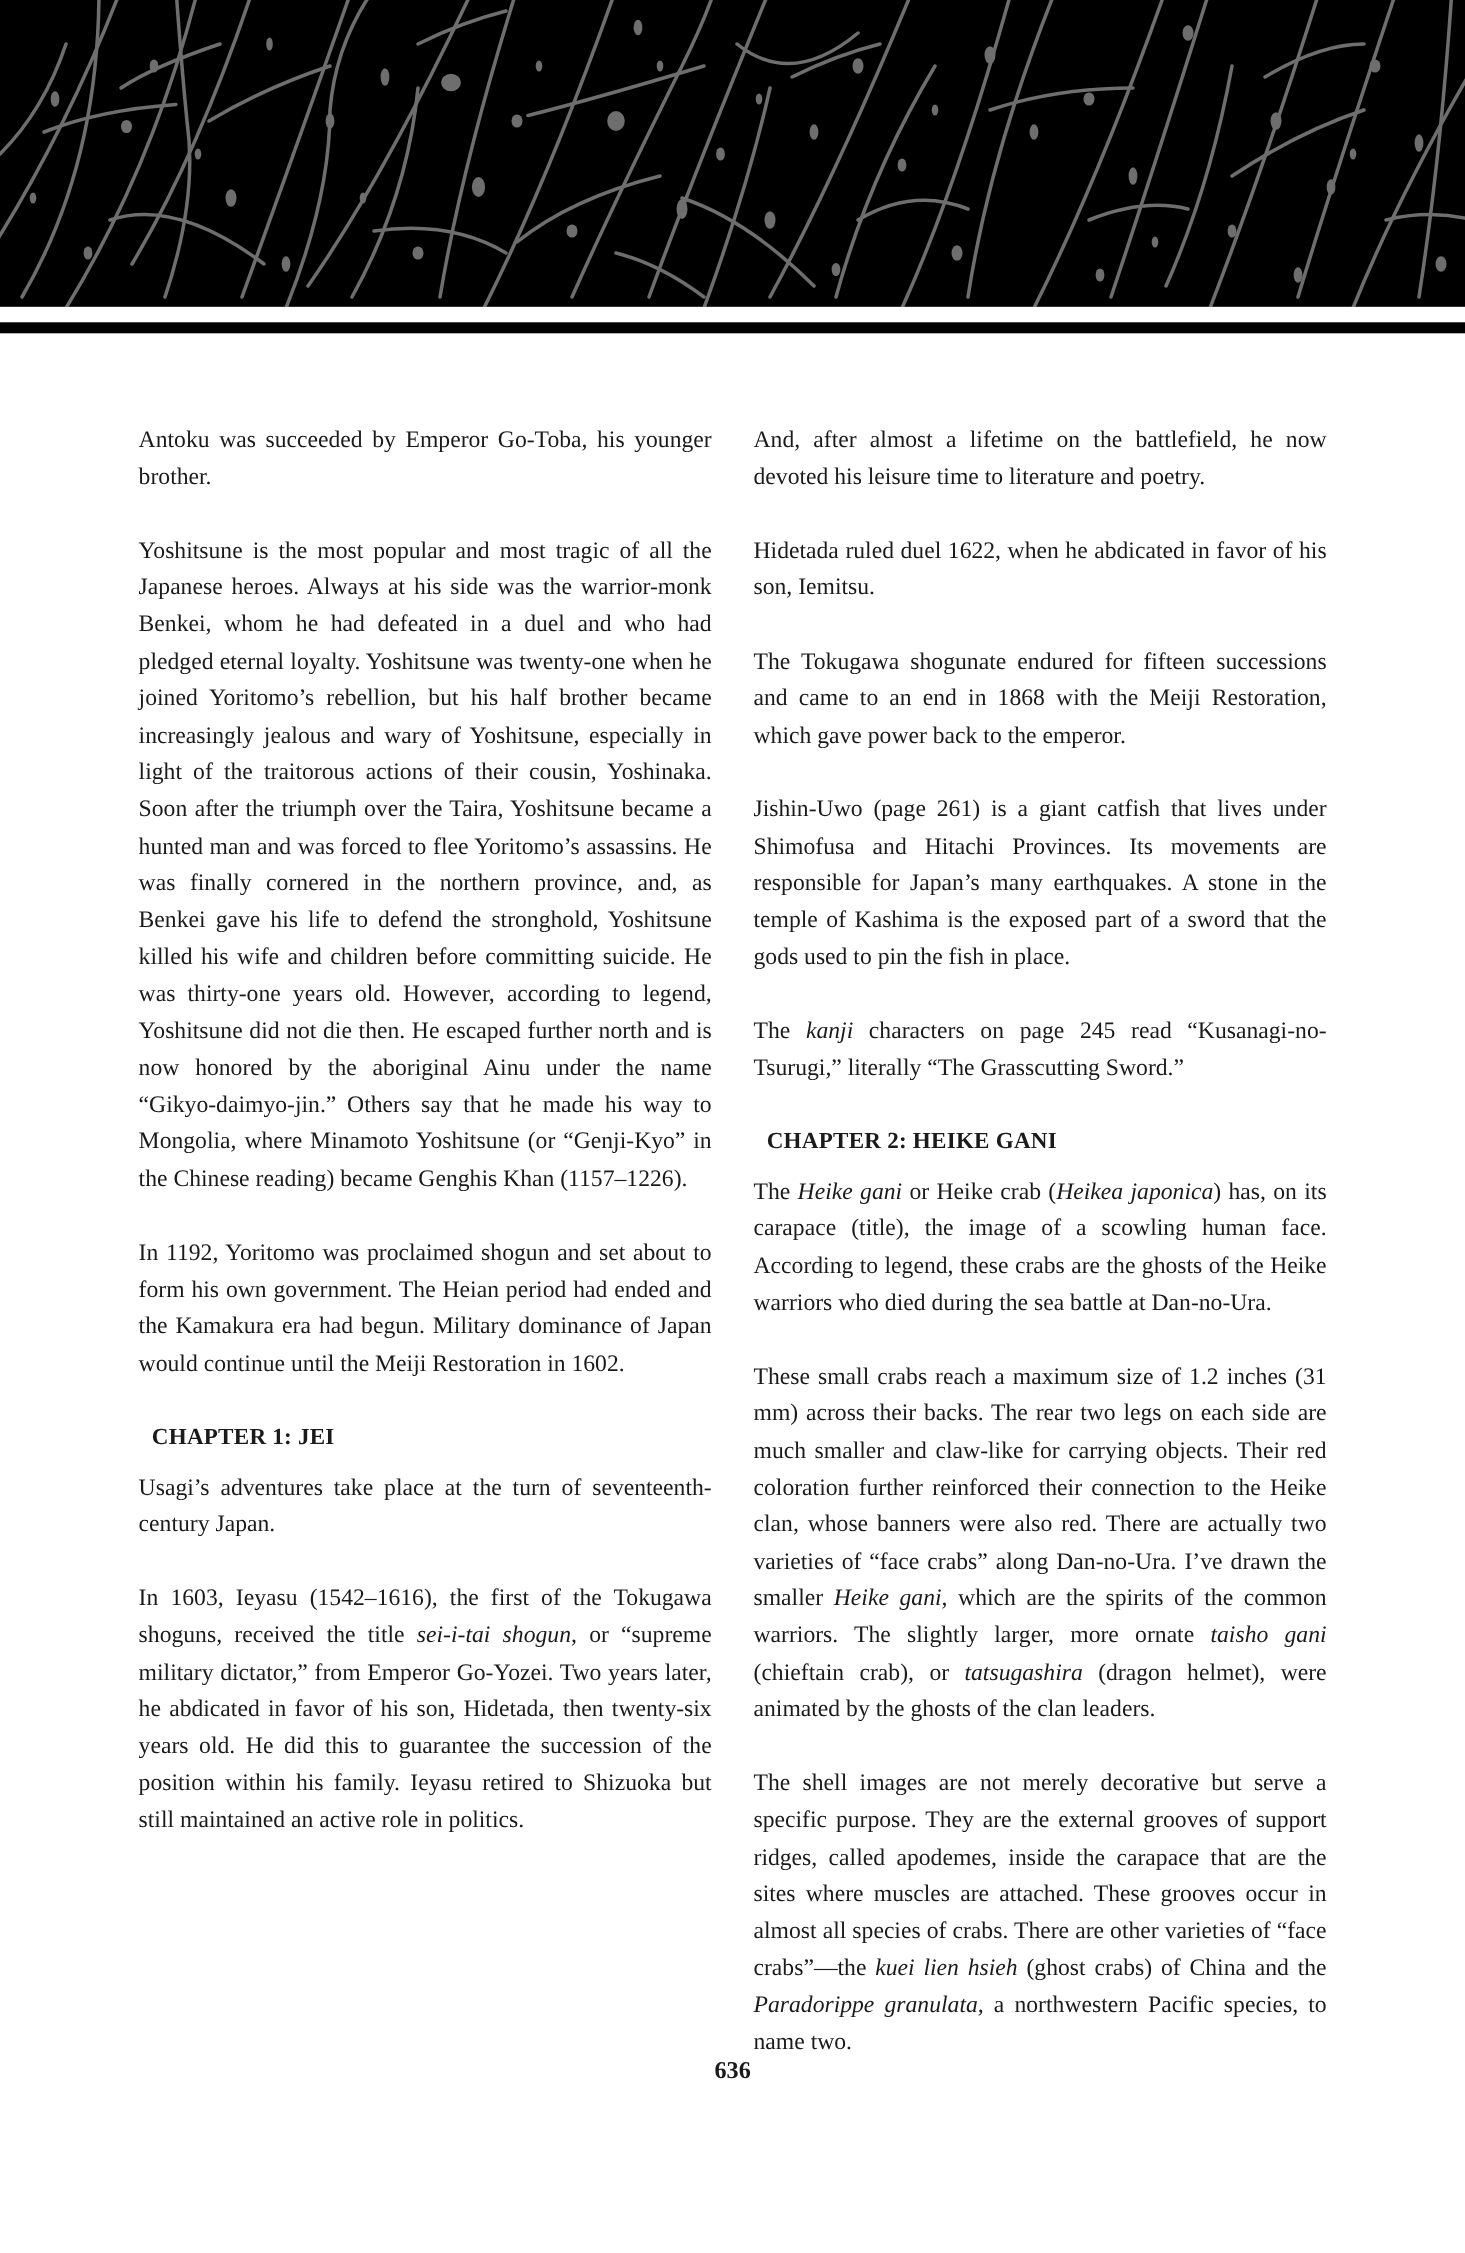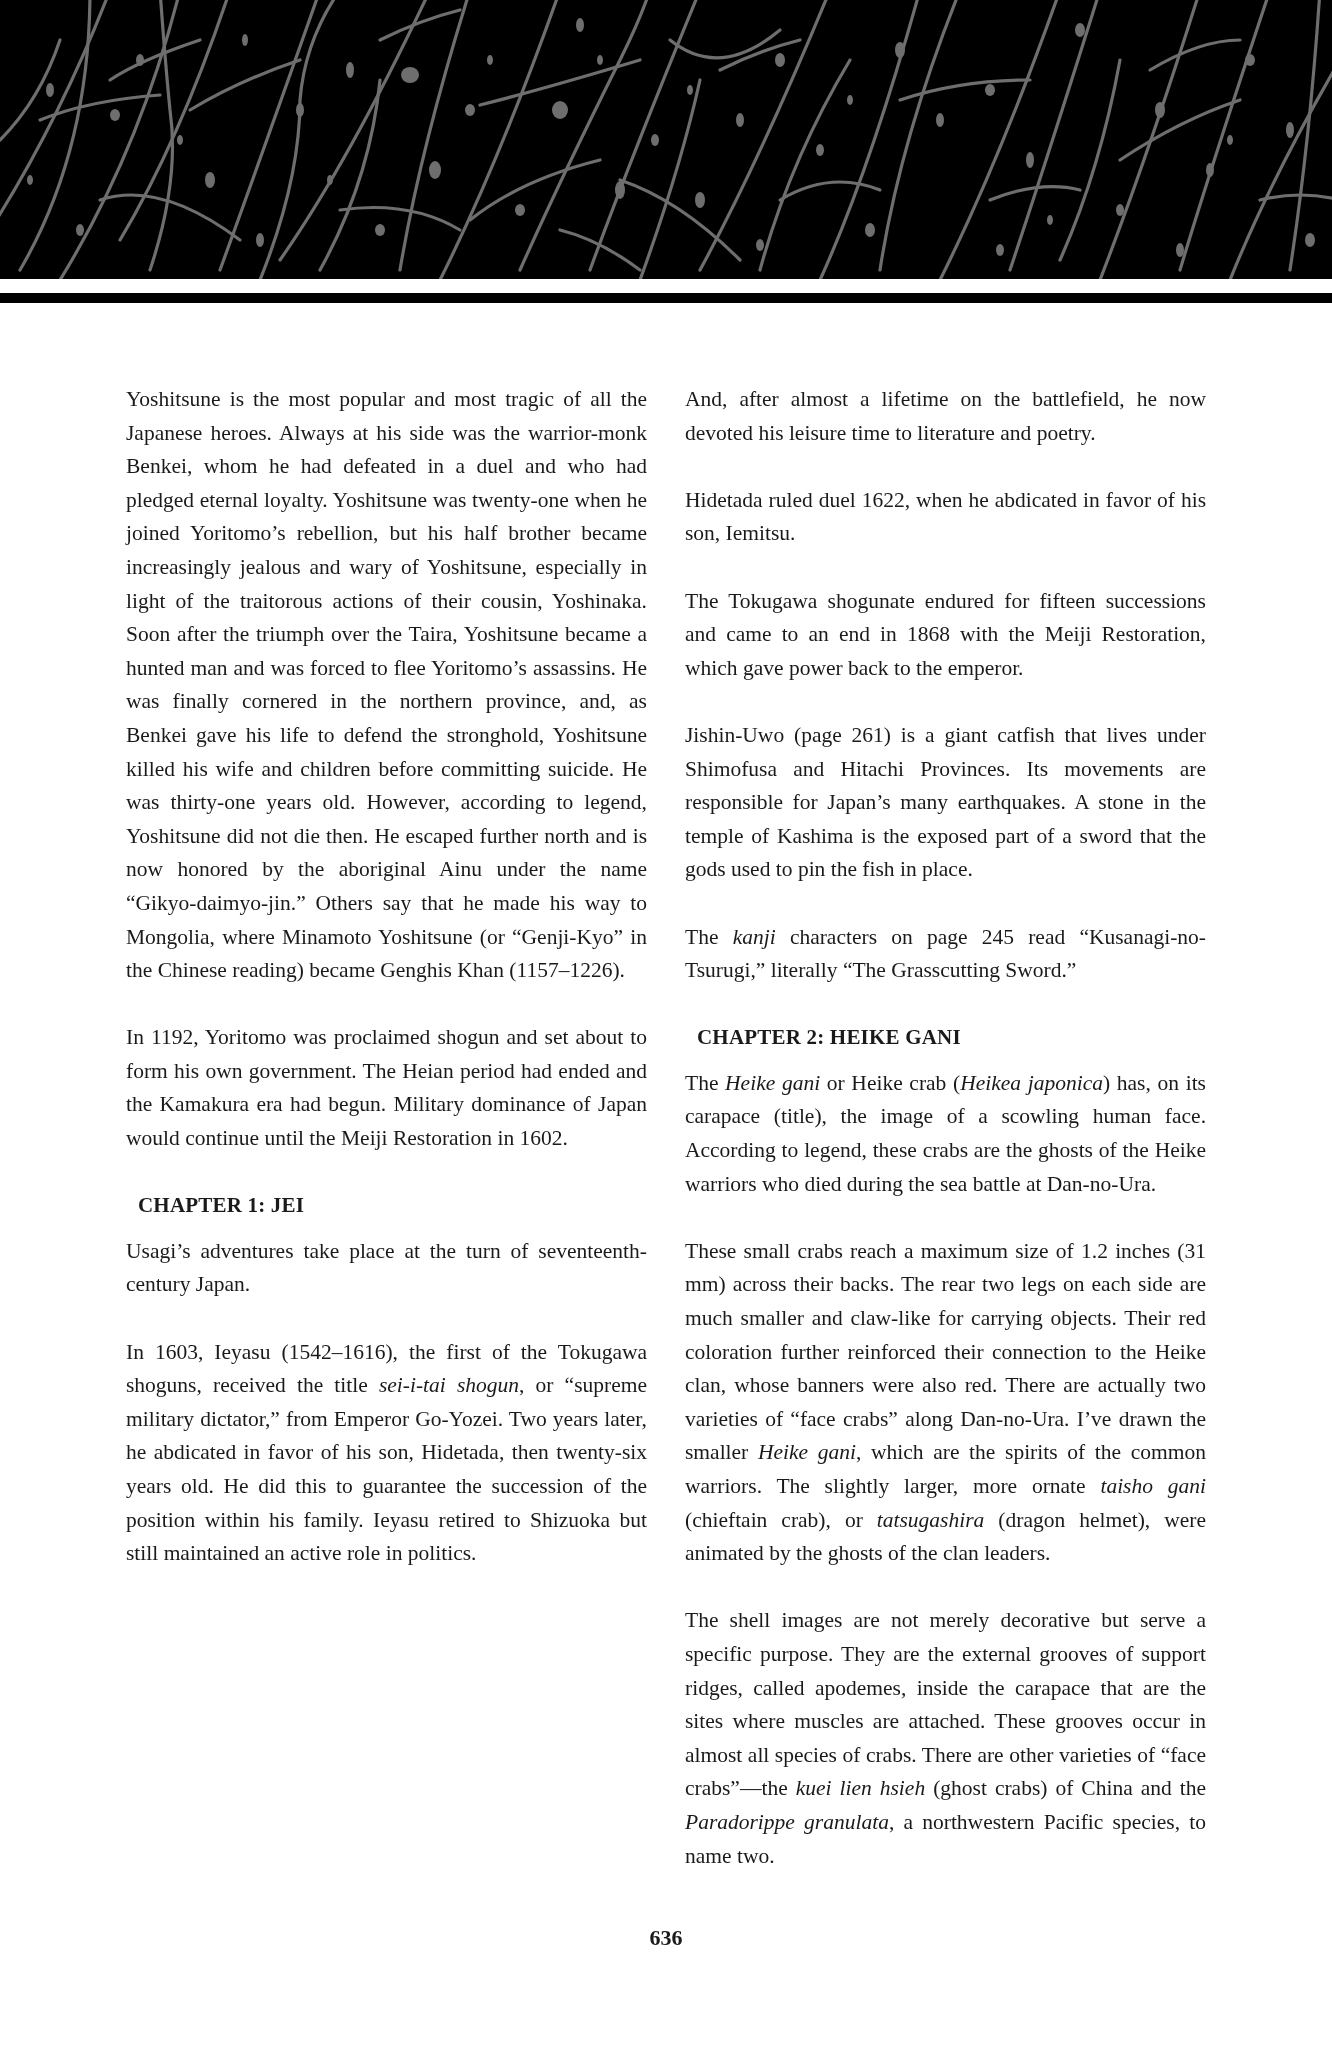--- a/index.html
+++ b/index.html
@@ -10,21 +10,21 @@
   .header-gap { position: absolute; left: 0; top: 279px; width: 1332px; height: 14px; background: #fff; }
   .header-rule { position: absolute; left: 0; top: 293px; width: 1332px; height: 10px; background: #000; }
 
   .column { position: absolute; top: 383px; width: 521px; font-size: 21.5px; line-height: 33.6px; }
   .col-left { left: 126px; }
   .col-right { left: 685px; }
   .para { margin: 0 0 33.6px 0; text-align: justify; text-align-last: left; hyphens: manual; }
   .para em, .para .it { font-style: italic; }
   .heading { margin: 12px; font-weight: bold; font-size: 21px; line-height: 33.6px; letter-spacing: 0.2px; }
 
-  .page-number { position: absolute; top: 1923px; left: 0; width: 1332px; text-align: center;
+  .page-number { position: absolute; top: 1867px; left: 0; width: 1332px; text-align: center;
                  font-weight: bold; font-size: 22px; line-height: 30px; }
 </style>
 </head>
 <body>
 
 <div class="header-band">
   <svg width="1332" height="279" viewBox="0 0 1332 279">
     <g stroke="#6e6e6e" stroke-width="3.2" fill="none" stroke-linecap="round">
       <path d="M-10 230 Q60 120 110 -10"></path>
       <path d="M20 270 Q90 150 90 -10"></path>
@@ -118,20 +118,21 @@
       <ellipse cx="850" cy="100" rx="3" ry="5"></ellipse>
       <ellipse cx="1050" cy="220" rx="3" ry="5"></ellipse>
       <ellipse cx="1230" cy="140" rx="3" ry="5"></ellipse>
     </g>
   </svg>
 </div>
 <div class="header-gap"></div>
 <div class="header-rule"></div>
 
 <div class="column col-left">
+    <p class="para"><span>Antoku was succeeded by Emperor Go-Toba, his younger brother.</span></p>
     <p class="para"><span>Yoshitsune is the most popular and most tragic of all the Japanese heroes. Always at his side was the warrior-monk Benkei, whom he had defeated in a duel and who had pledged eternal loyalty. Yoshitsune was twenty-one when he joined Yoritomo’s rebellion, but his half brother became increasingly jealous and wary of Yoshitsune, especially in light of the traitorous actions of their cousin, Yoshinaka. Soon after the triumph over the Taira, Yoshitsune became a hunted man and was forced to flee Yoritomo’s assassins. He was finally cornered in the northern province, and, as Benkei gave his life to defend the stronghold, Yoshitsune killed his wife and children before committing suicide. He was thirty-one years old. However, according to legend, Yoshitsune did not die then. He escaped further north and is now honored by the aboriginal Ainu under the name “Gikyo-daimyo-jin.” Others say that he made his way to Mongolia, where Minamoto Yoshitsune (or “Genji-Kyo” in the Chinese reading) became Genghis Khan (1157–1226).</span></p>
     <p class="para"><span>In 1192, Yoritomo was proclaimed shogun and set about to form his own government. The Heian period had ended and the Kamakura era had begun. Military dominance of Japan would continue until the Meiji Restoration in 1602.</span></p>
     <h3 class="heading">CHAPTER 1: JEI</h3>
     <p class="para"><span>Usagi’s adventures take place at the turn of seventeenth-century Japan.</span></p>
     <p class="para"><span>In 1603, Ieyasu (1542–1616), the first of the Tokugawa shoguns, received the title </span><em>sei-i-tai shogun</em><span>, or “supreme military dictator,” from Emperor Go-Yozei. Two years later, he abdicated in favor of his son, Hidetada, then twenty-six years old. He did this to guarantee the succession of the position within his family. Ieyasu retired to Shizuoka but still maintained an active role in politics.</span></p>
   </div>
 
 <div class="column col-right">
     <p class="para"><span>And, after almost a lifetime on the battlefield, he now devoted his leisure time to literature and poetry.</span></p>
     <p class="para"><span>Hidetada ruled duel 1622, when he abdicated in favor of his son, Iemitsu.</span></p>

